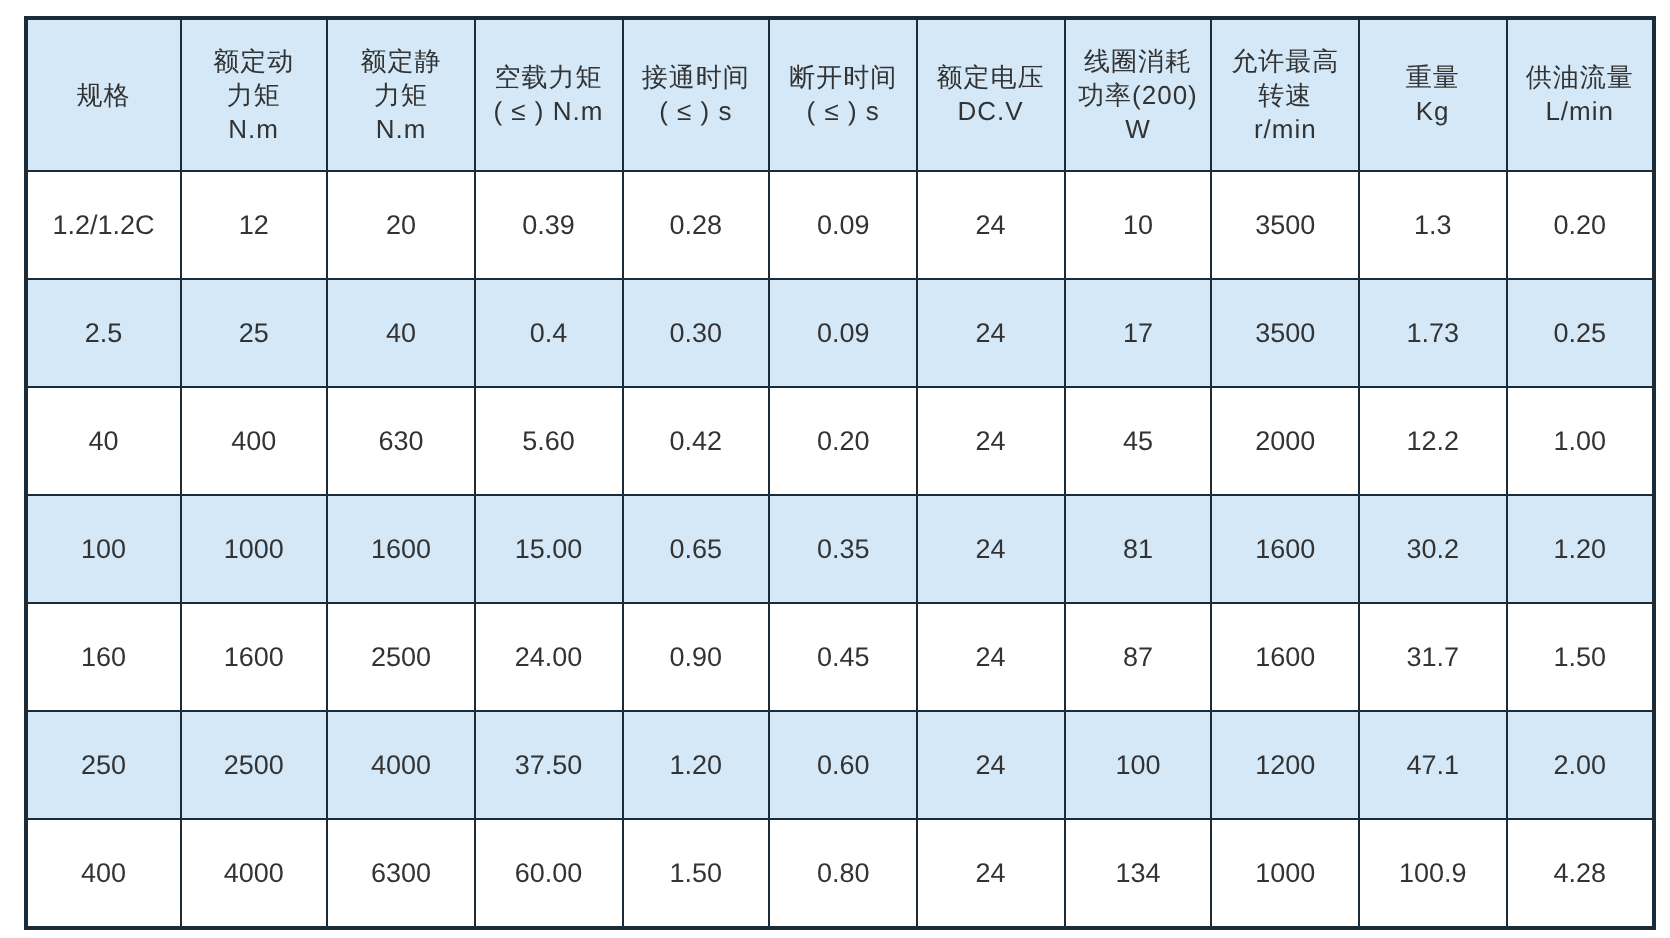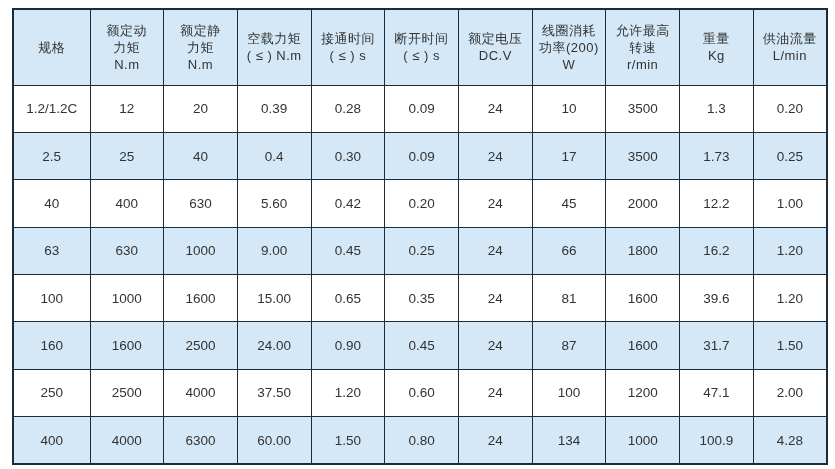--- a/index.html
+++ b/index.html
@@ -157,43 +157,30 @@
           <td>5.60</td>
           <td>0.42</td>
           <td>0.20</td>
           <td>24</td>
           <td>45</td>
           <td>2000</td>
           <td>12.2</td>
           <td>1.00</td>
         </tr>
         <tr>
-          <td>63</td>
-          <td>630</td>
-          <td>1000</td>
-          <td>9.00</td>
-          <td>0.45</td>
-          <td>0.25</td>
-          <td>24</td>
-          <td>66</td>
-          <td>1800</td>
-          <td>16.2</td>
-          <td>1.20</td>
-        </tr>
-        <tr>
           <td>100</td>
           <td>1000</td>
           <td>1600</td>
           <td>15.00</td>
           <td>0.65</td>
           <td>0.35</td>
           <td>24</td>
           <td>81</td>
           <td>1600</td>
-          <td>39.6</td>
+          <td>30.2</td>
           <td>1.20</td>
         </tr>
         <tr>
           <td>160</td>
           <td>1600</td>
           <td>2500</td>
           <td>24.00</td>
           <td>0.90</td>
           <td>0.45</td>
           <td>24</td>

